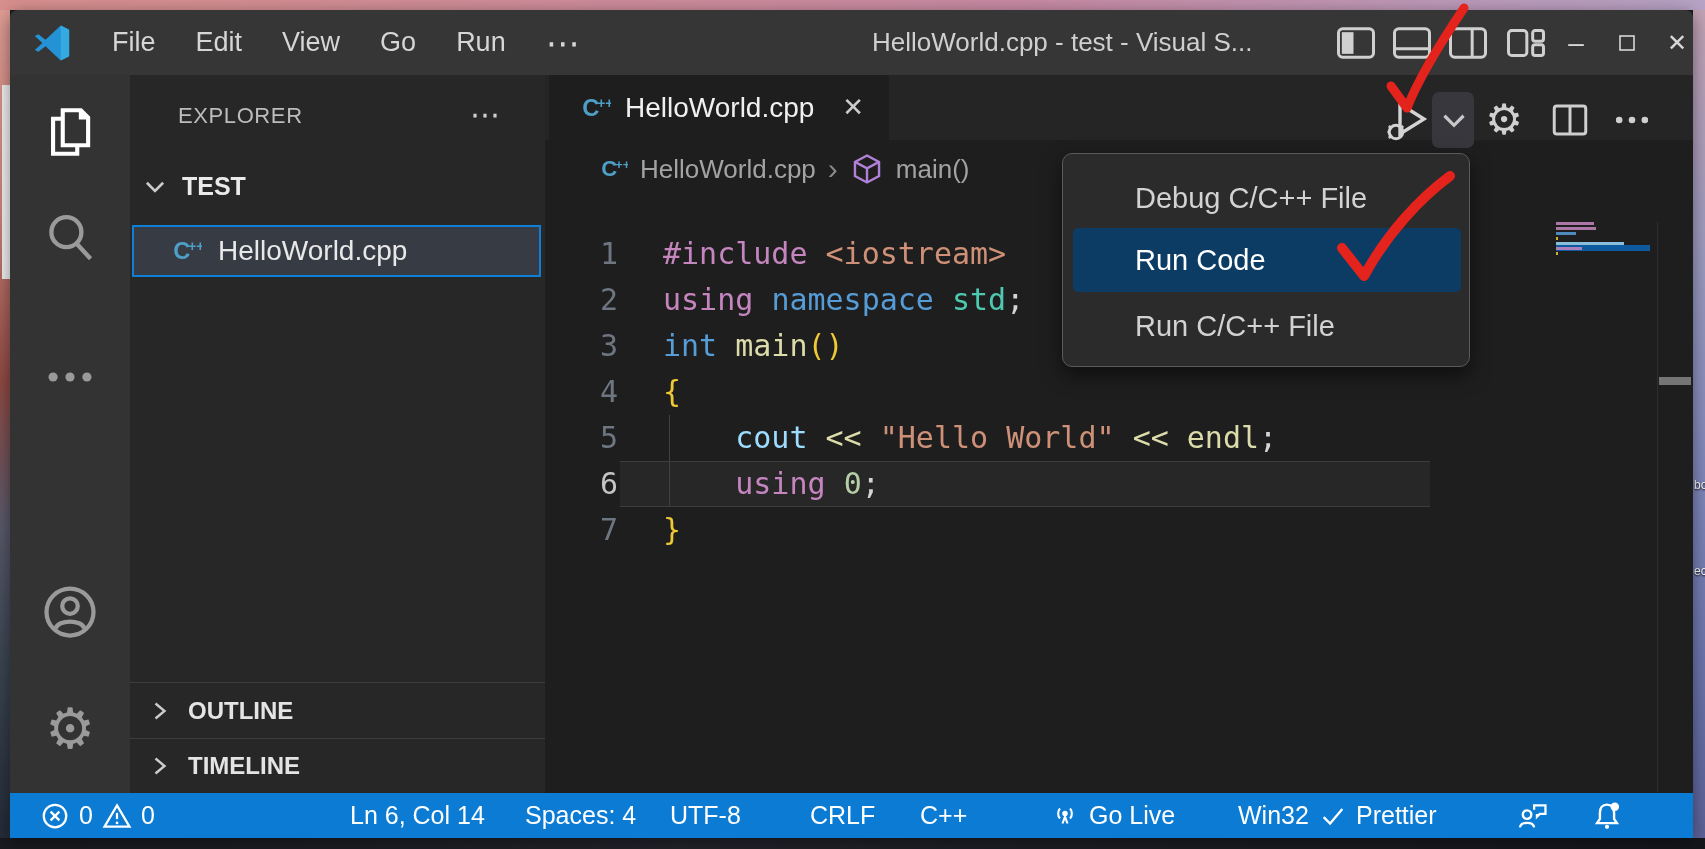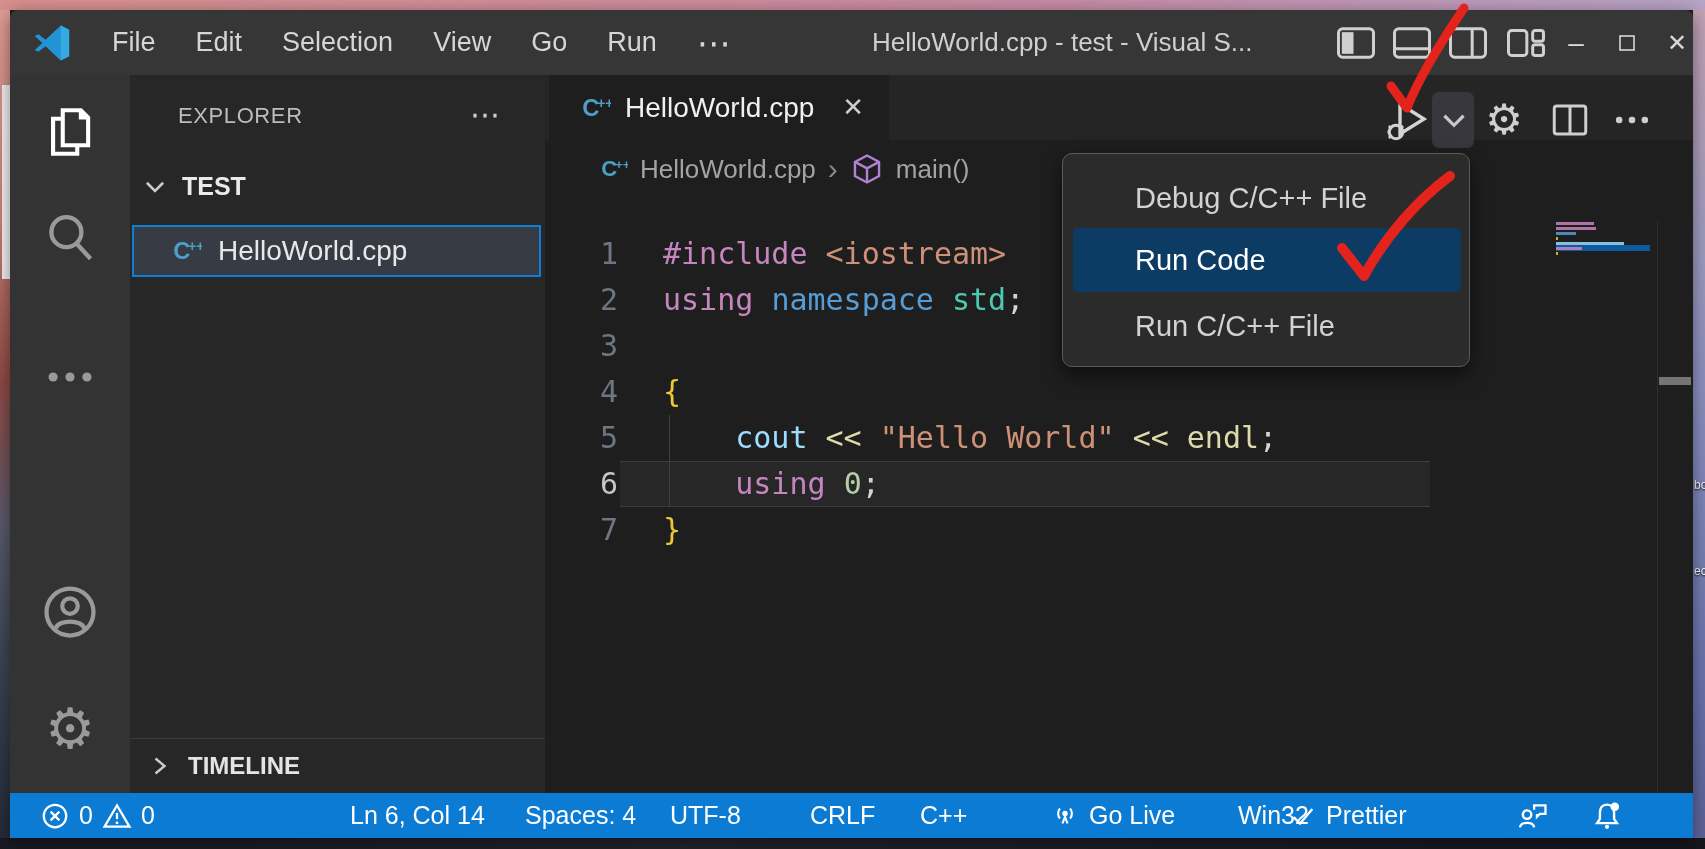--- a/index.html
+++ b/index.html
@@ -106,21 +106,20 @@
   <div id="titlebar" class="abs">
     <div id="vscode-logo" class="abs">
       <svg width="44" height="42" viewBox="0 0 24 24">
         <path fill="#2493d6" d="M17 2 L8.3 10.2 L4.2 7 L2.2 8 L6.5 12 L2.2 16 L4.2 17 L8.3 13.8 L17 22 L21.8 19.6 V4.4 Z"></path>
         <path fill="#35aae0" d="M17 2 L21.8 4.4 V19.6 L17 22 Z"></path>
       </svg>
     </div>
     <div id="menubar" class="abs">
       <div class="menu-item">File</div>
       <div class="menu-item">Edit</div>
-      <div class="menu-item">Selection</div>
       <div class="menu-item">View</div>
       <div class="menu-item">Go</div>
       <div class="menu-item">Run</div>
       <div class="menu-item" style="font-size:34px;">⋯</div>
     </div>
     <div id="window-title" class="abs">HelloWorld.cpp - test - Visual S...</div>
 
     <div class="abs lay-ico" style="left:1326px;">
       <svg width="40" height="34" viewBox="0 0 24 20">
           <rect x="1.5" y="1.5" width="21" height="17" rx="2.5" fill="none" stroke="#d0d0d0" stroke-width="1.8"></rect>
@@ -206,20 +205,28 @@
       <span class="lbl">TEST</span>
     </div>
     <div id="tree-file" class="abs">
       <span class="fico">
         <svg width="30" height="30" viewBox="0 0 24 24">
             <text x="1" y="18" font-family="Liberation Sans,sans-serif" font-size="19" font-weight="bold" fill="#4e9fc7">C</text>
             <text x="13" y="12" font-family="Liberation Sans,sans-serif" font-size="11" font-weight="bold" fill="#4e9fc7">++</text>
           </svg>
       </span>
       <span class="lbl">HelloWorld.cpp</span>
+    </div>
+    <div id="sec-outline" class="abs side-section">
+      <span class="chev">
+        <svg width="24" height="24" viewBox="0 0 16 16">
+            <polyline points="5,3 11,8 5,13" fill="none" stroke="#cccccc" stroke-width="1.6"></polyline>
+          </svg>
+      </span>
+      <span class="lbl">OUTLINE</span>
     </div>
     <div id="sec-timeline" class="abs side-section">
       <span class="chev">
         <svg width="24" height="24" viewBox="0 0 16 16">
             <polyline points="5,3 11,8 5,13" fill="none" stroke="#cccccc" stroke-width="1.6"></polyline>
           </svg>
       </span>
       <span class="lbl">TIMELINE</span>
     </div>
   </div>
@@ -297,20 +304,21 @@
         <div class="code-row" style="top: 0px;">
           <span class="ln">1</span>
           <span class="src"><span style="color: rgb(197, 134, 192);">#include</span><span style="color: rgb(212, 212, 212);"> </span><span style="color: rgb(206, 145, 120);">&lt;iostream&gt;</span></span>
         </div>
         <div class="code-row" style="top: 46px;">
           <span class="ln">2</span>
           <span class="src"><span style="color: rgb(197, 134, 192);">using</span><span style="color: rgb(212, 212, 212);"> </span><span style="color: rgb(86, 156, 214);">namespace</span><span style="color: rgb(212, 212, 212);"> </span><span style="color: rgb(78, 201, 176);">std</span><span style="color: rgb(212, 212, 212);">;</span></span>
         </div>
         <div class="code-row" style="top: 92px;">
           <span class="ln">3</span>
+          <span class="src"><span style="color: rgb(86, 156, 214);">int</span><span style="color: rgb(212, 212, 212);"> </span><span style="color: rgb(220, 220, 170);">main</span><span style="color: rgb(239, 201, 53);">()</span></span>
         </div>
         <div class="code-row" style="top: 138px;">
           <span class="ln">4</span>
           <span class="src"><span style="color: rgb(239, 201, 53);">{</span></span>
         </div>
         <div class="code-row" style="top: 184px;">
           <span class="ln">5</span>
           <span class="src"><span style="color: rgb(212, 212, 212);">    </span><span style="color: rgb(156, 220, 254);">cout</span><span style="color: rgb(212, 212, 212);"> </span><span style="color: rgb(220, 220, 170);">&lt;&lt;</span><span style="color: rgb(212, 212, 212);"> </span><span style="color: rgb(206, 145, 120);">"Hello World"</span><span style="color: rgb(212, 212, 212);"> </span><span style="color: rgb(220, 220, 170);">&lt;&lt;</span><span style="color: rgb(212, 212, 212);"> </span><span style="color: rgb(220, 220, 170);">endl</span><span style="color: rgb(212, 212, 212);">;</span></span>
         </div>
         <div class="code-row" style="top: 230px;">
@@ -377,21 +385,21 @@
       <span>
         <svg width="30" height="30" viewBox="0 0 24 24">
             <circle cx="12" cy="10" r="2.2" fill="#ffffff"></circle>
             <path d="M8 14 C6 12 6 8 8 6 M16 14 C18 12 18 8 16 6" fill="none" stroke="#ffffff" stroke-width="1.7"></path>
             <path d="M10 18 L12 12.5 L14 18" fill="none" stroke="#ffffff" stroke-width="1.7"></path>
           </svg>
       </span>
       <span>Go Live</span>
     </div>
     <div class="sb" style="left:1228px;">Win32</div>
-    <div class="sb" style="left:1279px;">
+    <div class="sb" style="left:1309px;">
       <span>
         <svg width="28" height="28" viewBox="0 0 24 24">
             <polyline points="4,13 9.5,18.5 20,6" fill="none" stroke="#ffffff" stroke-width="2"></polyline>
           </svg>
       </span>
       <span>Prettier</span>
     </div>
     <div class="sb" style="left:1505px;">
       <svg width="34" height="34" viewBox="0 0 24 24">
           <circle cx="8.5" cy="11" r="3" fill="none" stroke="#ffffff" stroke-width="1.7"></circle>

